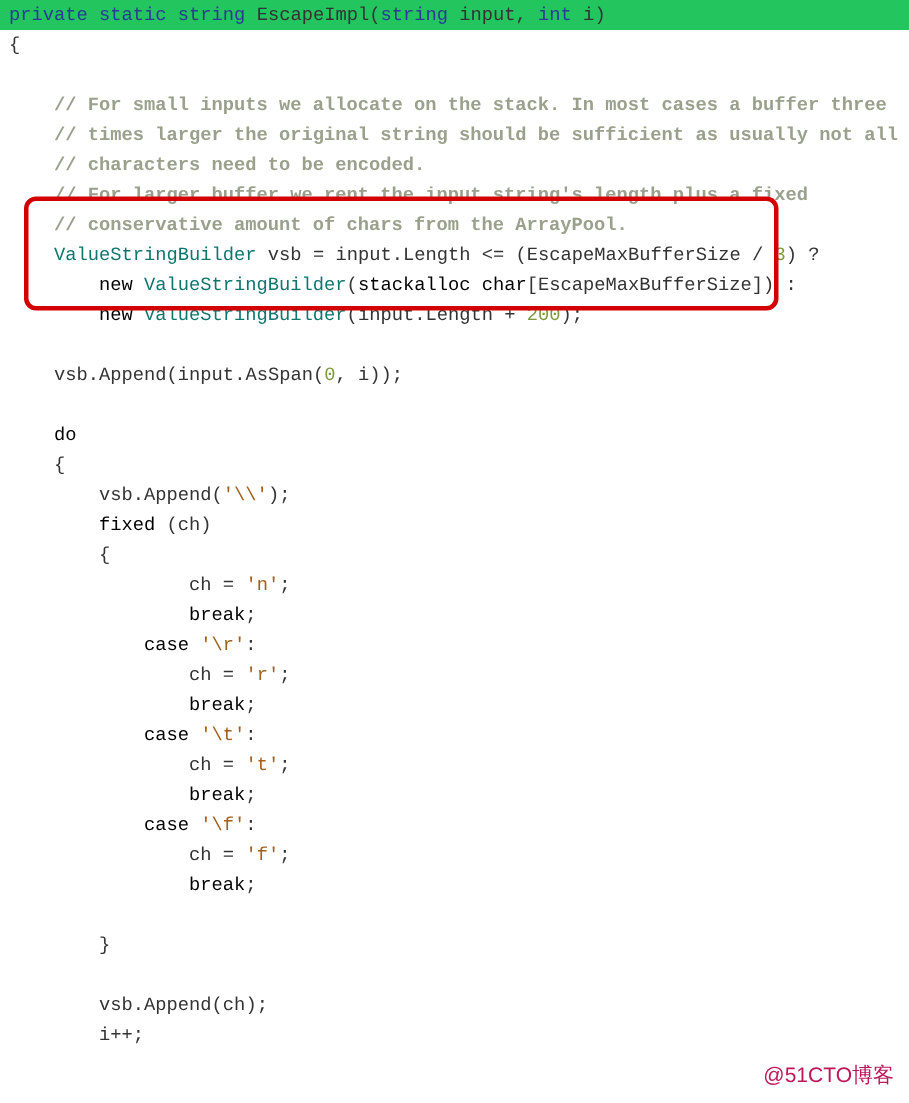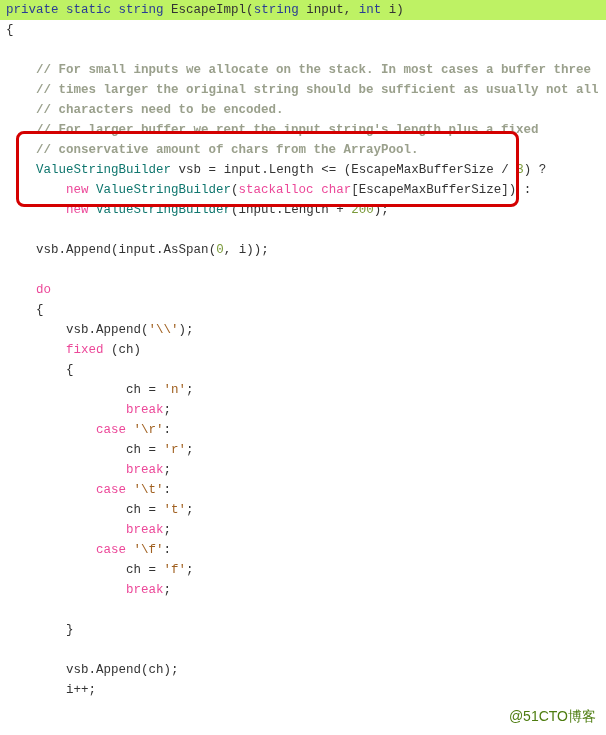--- a/index.html
+++ b/index.html
@@ -16,43 +16,43 @@
     position: relative;
   }
   .editor {
     position: relative;
   }
   .line {
     white-space: pre;
     padding-left: 6px;
   }
   .sig-line {
-    background: #bef264;
+    background: #22c55e;
     white-space: pre;
     padding-left: 6px;
   }
   .comment { color: #9aa08c; font-weight: bold; }
-  .keyword { color: #ec4899; }
+  .keyword { color: #000000; }
   .kw-blue { color: #2a3c94; }
   .type    { color: #0f766e; }
   .string  { color: #a06020; }
   .num     { color: #7a9a3a; }
   .param   { color: #333; }
   .plain   { color: #333; }
   .highlight-box {
     position: absolute;
     border: 3px solid #d40000;
     border-radius: 8px;
     pointer-events: none;
   }
   .watermark {
     position: absolute;
     right: 10px;
     bottom: 8px;
-    color: #4d7c0f;
+    color: #be185d;
     font-family: Arial, sans-serif;
     font-size: 14px;
   }
 </style>
 </head>
 <body>
 
 <div class="editor">
 
   <div class="sig-line"><span class="kw-blue">private</span> <span class="kw-blue">static</span> <span class="kw-blue">string</span> <span class="plain">EscapeImpl</span><span class="plain">(</span><span class="kw-blue">string</span> <span class="param">input</span><span class="plain">,</span> <span class="kw-blue">int</span> <span class="param">i</span><span class="plain">)</span></div>

